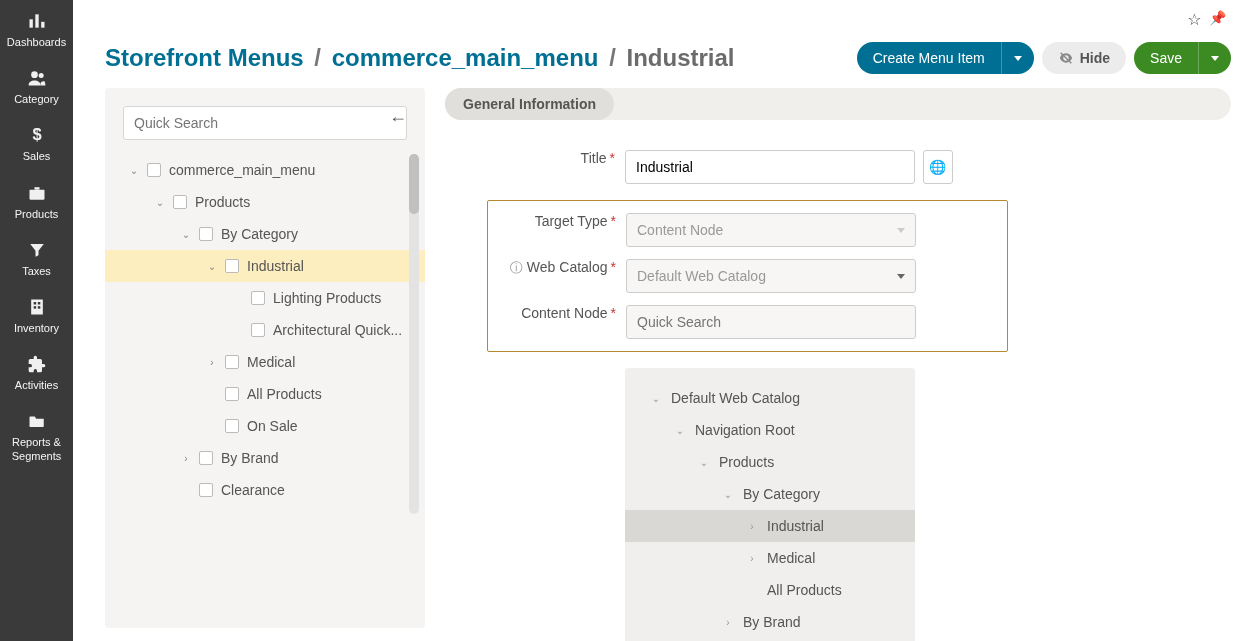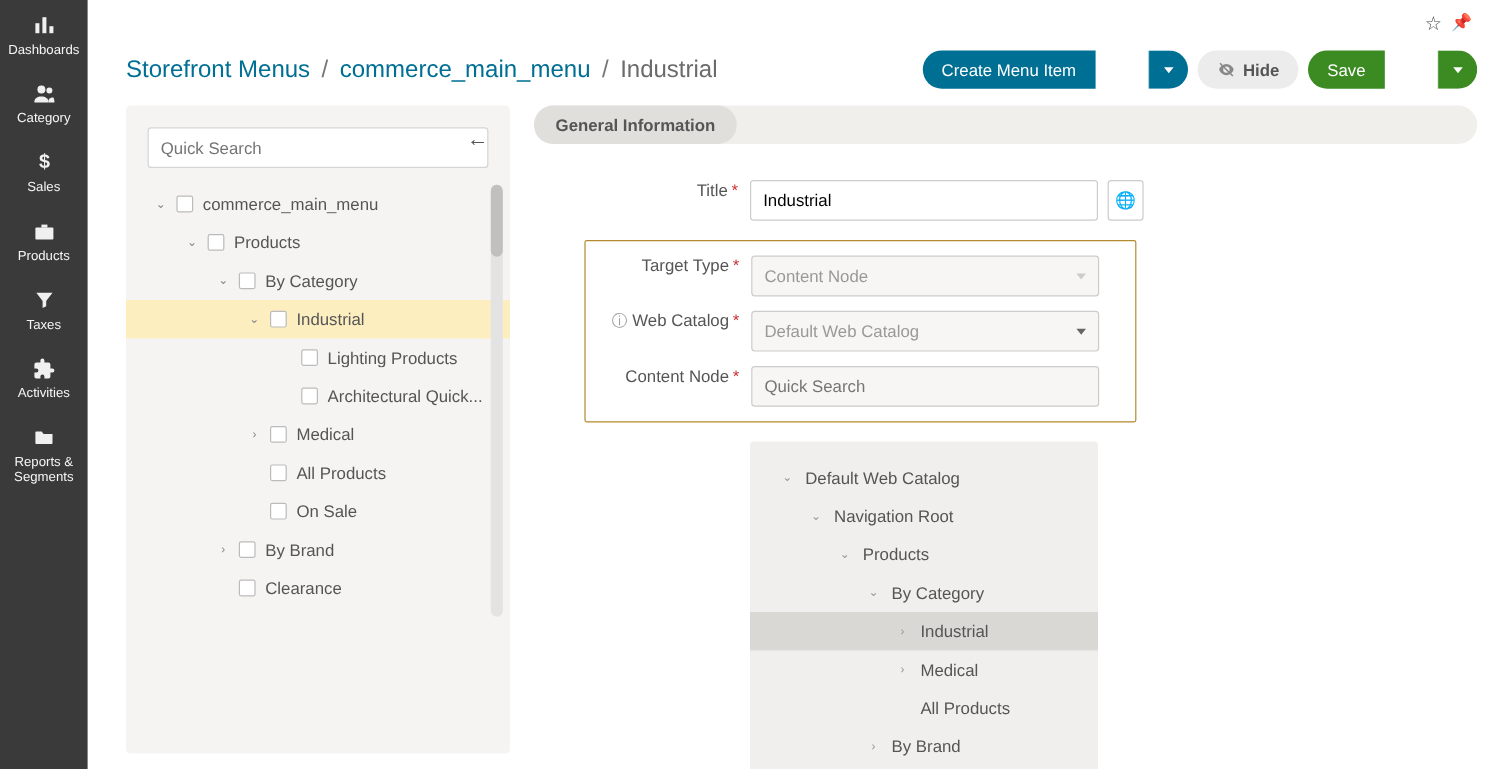--- a/index.html
+++ b/index.html
@@ -11,27 +11,27 @@
 .nav-item-label { font-size: 11px; text-align: center; margin-top: 4px; line-height: 1.2; }
 .nav-ico { width: 28px; height: 22px; display: inline-flex; align-items: center; justify-content: center; }
 .nav-ico svg { fill: #f0f0f0; }
 
 
 .main { position: absolute; left: 73px; top: 0; right: 0; bottom: 0; padding: 18px 14px 0 32px; }
 .top-icons { position: absolute; right: 18px; top: 10px; display: flex; gap: 8px; color: #444; }
 .top-icons span { cursor: pointer; font-size: 16px; }
 
 .header-row { display: flex; justify-content: space-between; align-items: center; margin-top: 24px; margin-bottom: 14px; }
-.breadcrumb { font-size: 20px; font-weight: 400; }
+.breadcrumb { font-size: 24px; font-weight: 700; }
 .breadcrumb .crumb-link { color: #006f94; }
 .breadcrumb .slash { color: #777; margin: 0 4px; }
 .breadcrumb .crumb-current { color: #6b6b6b; }
 
 .actions { display: flex; gap: 8px; align-items: center; }
-.btn-group { display: flex; gap: 44px; }
+.btn-group { display: flex; }
 .btn { border: none; padding: 8px 16px; font-size: 14px; cursor: pointer; border-radius: 18px; display: inline-flex; align-items: center; gap: 6px; }
 .btn-primary { background: #006f94; color: #fff; border-top-right-radius: 0; border-bottom-right-radius: 0; }
 .btn-caret { background: #006f94; color: #fff; border-top-left-radius: 0; border-bottom-left-radius: 0; padding: 8px 12px; border-left: 1px solid rgba(255,255,255,0.25); }
 .btn-hide { background: #ececec; color: #555; font-weight: bold; }
 .btn-save { background: #3b8b22; color: #fff; border-top-right-radius: 0; border-bottom-right-radius: 0; }
 .btn-save-caret { background: #3b8b22; color: #fff; border-top-left-radius: 0; border-bottom-left-radius: 0; padding: 8px 12px; border-left: 1px solid rgba(255,255,255,0.25); }
 .caret-down { width: 0; height: 0; border-left: 4px solid transparent; border-right: 4px solid transparent; border-top: 5px solid currentColor; display: inline-block; }
 .eye-ico { display:inline-flex; }
 .eye-ico svg { fill: #888; width: 16px; height: 16px; }
 
@@ -66,21 +66,21 @@
 .form-row { display: flex; align-items: flex-start; margin-bottom: 16px; }
 .form-label { width: 180px; text-align: right; padding-right: 10px; font-size: 14px; color: #555; position: relative; }
 .req { color: #c33; margin-left: 3px; }
 .info-ico { color: #999; margin-right: 4px; font-size: 13px; }
 .form-field { width: 290px; position: relative; }
 .text-input { width: 100%; padding: 8px 10px; border: 1px solid #ccc; border-radius: 3px; font-size: 14px; }
 .select-box { width: 100%; padding: 8px 10px; border: 1px solid #ccc; border-radius: 3px; font-size: 14px; background: #f7f6f4; color: #999; position: relative; display: flex; justify-content: space-between; align-items: center; cursor: pointer; }
 .select-caret { color: #999; }
 .translate-btn { width: 30px; height: 34px; border: 1px solid #ccc; border-radius: 3px; margin-left: 8px; display: inline-flex; align-items: center; justify-content: center; cursor: pointer; font-size: 14px; }
 
-.highlight-box { border: 1px solid #b38a2f; padding: 12px 0; border-radius: 2px; margin-left: 42px; width: 460px; }
+.highlight-box { border: 1px solid #b38a2f; padding: 12px 0; border-radius: 2px; margin-left: 42px; width: 521px; }
 .highlight-box .form-row { margin-bottom: 12px; }
 .highlight-box .form-label { width: 138px; }
 
 
 .catalog-tree { margin-left: 180px; width: 290px; background: #f0efed; border-radius: 3px; padding: 14px 0; margin-top: 0; }
 .cat-node { display: flex; align-items: center; padding: 8px 0; color: #555; font-size: 14px; cursor: pointer; }
 .cat-toggle { width: 14px; display: inline-flex; justify-content: center; color: #999; font-size: 10px; margin-right: 8px; }
 .cd-0 { padding-left: 24px; }
 .cd-1 { padding-left: 48px; }
 .cd-2 { padding-left: 72px; }
@@ -130,20 +130,32 @@
       </span>
     <span class="nav-item-label">Products</span>
   </div>
   <div class="nav-item">
     <span class="nav-ico">
         <svg viewBox="0 0 24 24" width="20" height="18">
           <path d="M3 4h18l-7 9v6l-4 2v-8z"></path>
         </svg>
       </span>
     <span class="nav-item-label">Taxes</span>
+  </div>
+  <div class="nav-item">
+    <span class="nav-ico">
+        <svg viewBox="0 0 24 24" width="20" height="20">
+          <rect x="5" y="3" width="14" height="18"></rect>
+          <rect x="8" y="6" width="3" height="3" fill="#3a3a3a"></rect>
+          <rect x="13" y="6" width="3" height="3" fill="#3a3a3a"></rect>
+          <rect x="8" y="11" width="3" height="3" fill="#3a3a3a"></rect>
+          <rect x="13" y="11" width="3" height="3" fill="#3a3a3a"></rect>
+        </svg>
+      </span>
+    <span class="nav-item-label">Inventory</span>
   </div>
   <div class="nav-item">
     <span class="nav-ico">
         <svg viewBox="0 0 24 24" width="22" height="20">
           <path d="M10 2a2 2 0 012 2v2h4a2 2 0 012 2v4h2a2 2 0 110 4h-2v4a2 2 0 01-2 2h-4v-2a2 2 0 10-4 0v2H4a2 2 0 01-2-2v-4h2a2 2 0 100-4H2V8a2 2 0 012-2h4V4a2 2 0 012-2z"></path>
         </svg>
       </span>
     <span class="nav-item-label">Activities</span>
   </div>
   <div class="nav-item">

